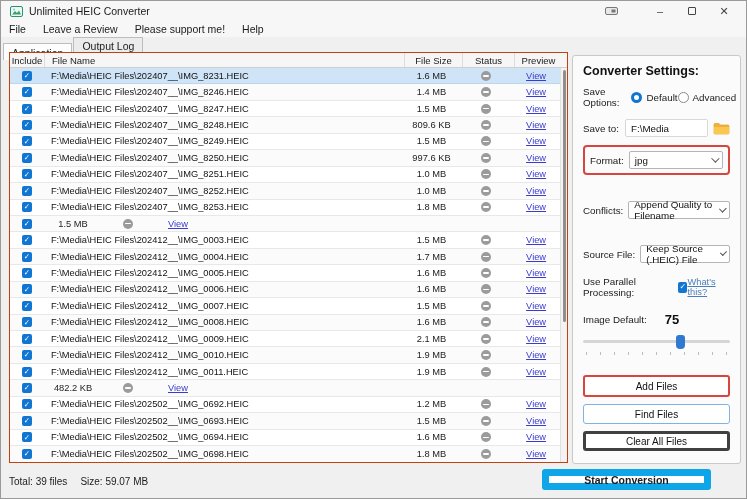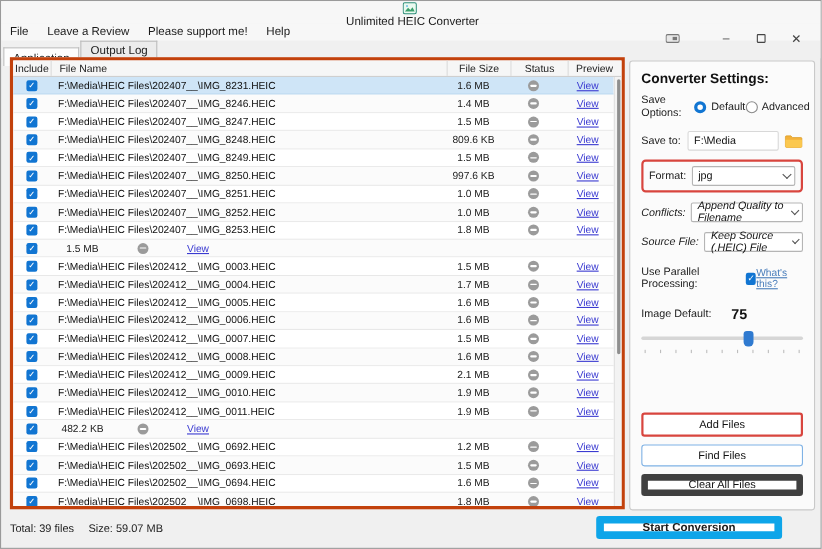--- a/index.html
+++ b/index.html
@@ -3,39 +3,39 @@
 <meta charset="utf-8">
 <style>
   * { margin:0; padding:0; box-sizing:border-box; }
   html,body { background:#cfcfcf; }
   body { font-family:"Liberation Sans","DejaVu Sans",sans-serif; }
   .window{
     position:relative; width:747px; height:499px; background:#f0f0f0;
     border:1px solid #9a9a9a; overflow:hidden; color:#1a1a1a;
   }
   
-  .titlebar{ height:20px; background:#f7f7f7; display:flex; align-items:center; padding:0 6px 0 9px;flex-direction:column; }
+  .titlebar{ height:20px; background:#f7f7f7; display:flex; align-items:center; padding:0 6px 0 9px; }
   .appicon{ width:13px; height:13px; margin-right:6px; display:inline-flex; }
   .apptitle{ font-size:10.5px; color:#1b1b1b; }
   .tb-right{ margin-left:auto; display:flex; align-items:center; }
   .badge-icon{ margin-right:26px; display:inline-flex; cursor:pointer; }
   .wbtn{ width:32px; height:18px; display:flex; align-items:center; justify-content:center;
          font-size:11px; color:#444; cursor:pointer; }
   .maxbox{ width:8px; height:8px; border:1px solid #444; border-radius:1px; display:inline-block; }
   
   .menubar{ height:16px; background:#f7f7f7; display:flex; align-items:center; padding-left:8px; gap:17px; }
   .menu-item{ font-size:10.5px; color:#1b1b1b; cursor:default; }
   
   .tabbar{ height:16px; display:flex; align-items:flex-end; padding-left:2px; background:#f0f0f0; }
   .tab{ font-size:10.5px; padding:2px 8px 1px; border:1px solid #bdbdbd; border-bottom:none;
         background:#ececec; color:#222; margin-right:1px; cursor:pointer; }
   .tab.active{ background:#fdfdfd; position:relative; top:7px; padding-top:3px; }
   
   .tablewrap{ position:absolute; left:8px; top:51px; width:559px; height:411px;
-              background:#fff; border:3px solid #c2410c; }
+              background:#fff; border:1px solid #c2410c; }
   .thead{ display:flex; height:15px; background:#f6f6f6; border-bottom:1px solid #cfcfcf;
           font-size:9.5px; color:#222; align-items:center; }
   .thead .hc{ border-left:1px solid #dcdcdc; height:100%; display:flex; align-items:center; }
   .thead .hc:first-child{ border-left:none; }
   .c.include,.hc.include{ width:34px; justify-content:center; }
   .c.name,.hc.name{ width:360px; padding-left:7px; }
   .c.size,.hc.size{ width:58px; justify-content:center; }
   .c.status,.hc.status{ width:52px; justify-content:center; }
   .c.preview,.hc.preview{ width:48px; justify-content:center; }
   .rows{ position:absolute; top:15px; left:0; right:7px; bottom:0; overflow:hidden; }
@@ -72,36 +72,36 @@
   .pathbox{ flex:1; margin-left:6px; background:#fff; border:1px solid #d8d8d8; border-radius:2px;
             height:18px; display:flex; align-items:center; padding-left:5px; font-size:9.8px; color:#111; }
   .folderbtn{ margin-left:5px; display:inline-flex; cursor:pointer; }
   .redbox{ border:2px solid var(--red,#d8453e); border-radius:4px; margin-top:8px;
            padding:4px 5px; display:flex; align-items:center; }
   .select{ flex:1; background:#fff; border:1px solid #b5b5b5; border-radius:2px; height:18px;
            display:flex; align-items:center; padding:0 5px; font-size:9.8px; color:#111;
            cursor:pointer; margin-left:5px; position:relative; }
   .chev{ margin-left:auto; width:6px; height:6px; border-right:1.4px solid #555; border-bottom:1.4px solid #555;
          transform:rotate(45deg) translateY(-2px); }
-  .mrow{ margin-top:9px;font-style:italic; }
+  .mrow{ margin-top:26px; }
   .parallel{ margin-top:13px; }
   .pcheck{ width:11px; height:11px; border-radius:2px; background:var(--accent,#1175d2);
            display:inline-flex; align-items:center; justify-content:center; margin-left:5px; cursor:pointer; }
   .pcheck .check{ color:#fff; font-size:8px; line-height:1; }
   a.whats{ margin-left:auto; color:var(--whats,#4a7ebb); text-decoration:underline; font-size:9.3px; cursor:pointer; }
   .quality{ margin-top:14px; }
   .qval{ font-weight:bold; font-size:13px; margin-left:18px; color:#111; }
   .slider{ margin-top:8px; position:relative; height:14px; }
   .strack{ position:absolute; left:0; right:0; top:5px; height:3px; background:#d6d6d6; border-radius:2px; }
   .sthumb{ position:absolute; top:0; left:calc(66% - 4px); width:9px; height:14px;
            background:var(--slider,#2f7ad0); border-radius:3px 3px 4px 4px; cursor:pointer; }
   .ticks{ display:flex; justify-content:space-between; margin-top:3px; padding:0 3px; }
   .tick{ width:1px; height:3px; background:#bdbdbd; }
   .grow{ flex:1; }
-  .btn{ width:100%; height:20px; background:#fff; border:6px solid #404040; border-radius:3px;
+  .btn{ width:100%; height:20px; background:#fff; border:3px solid #404040; border-radius:3px;
         font-size:10px; color:#111; display:flex; align-items:center; justify-content:center;
         cursor:pointer; font-family:inherit; }
   .btn.red{ border:2px solid var(--red,#d8453e); height:22px; }
   .btn.blue{ border:1px solid #7fb2e5; }
   .btn + .btn{ margin-top:7px; }
   .startbtn{ position:absolute; left:541px; top:468px; width:169px; height:21px;
              background:#fff; border:7px solid #0ea5e9; border-radius:3px; font-weight:bold;
              font-size:10.5px; display:flex; align-items:center; justify-content:center; cursor:pointer; }
   
   .statusbar{ position:absolute; left:8px; top:475px; display:flex; gap:13px; font-size:10px; color:#222; }

